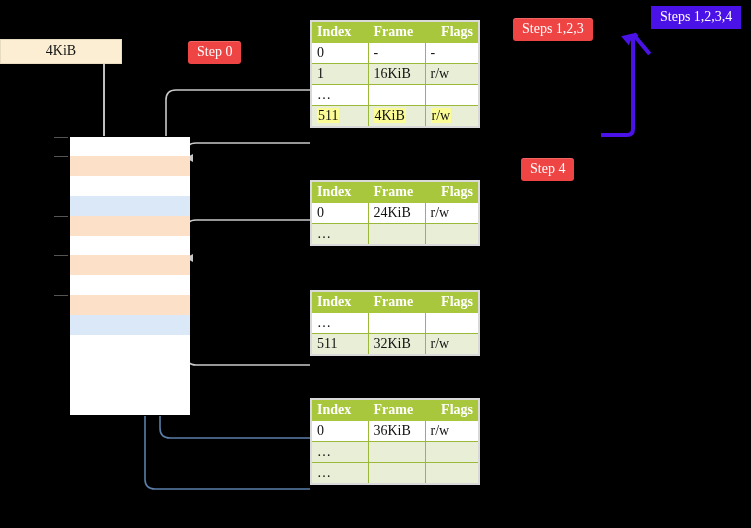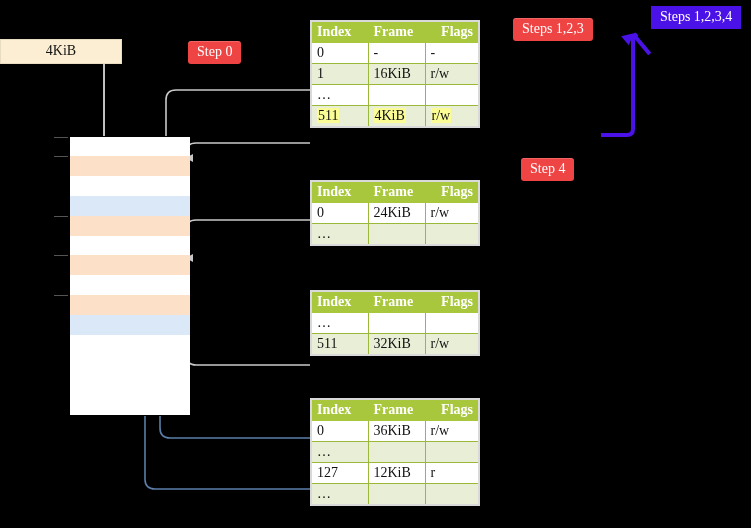--- a/index.html
+++ b/index.html
@@ -240,25 +240,20 @@
         <tr class="plain">
           <td class="c0">0</td>
           <td class="c1">36KiB</td>
           <td class="c2">r/w</td>
         </tr>
         <tr class="alt">
           <td class="c0">…</td>
           <td class="c1"></td>
           <td class="c2"></td>
         </tr>
-        <tr class="plain">
-          <td class="c0">127</td>
-          <td class="c1">12KiB</td>
-          <td class="c2">r</td>
-        </tr>
         <tr class="alt">
           <td class="c0">…</td>
           <td class="c1"></td>
           <td class="c2"></td>
         </tr>
       </tbody>
   </table>
 
 </div>
 

